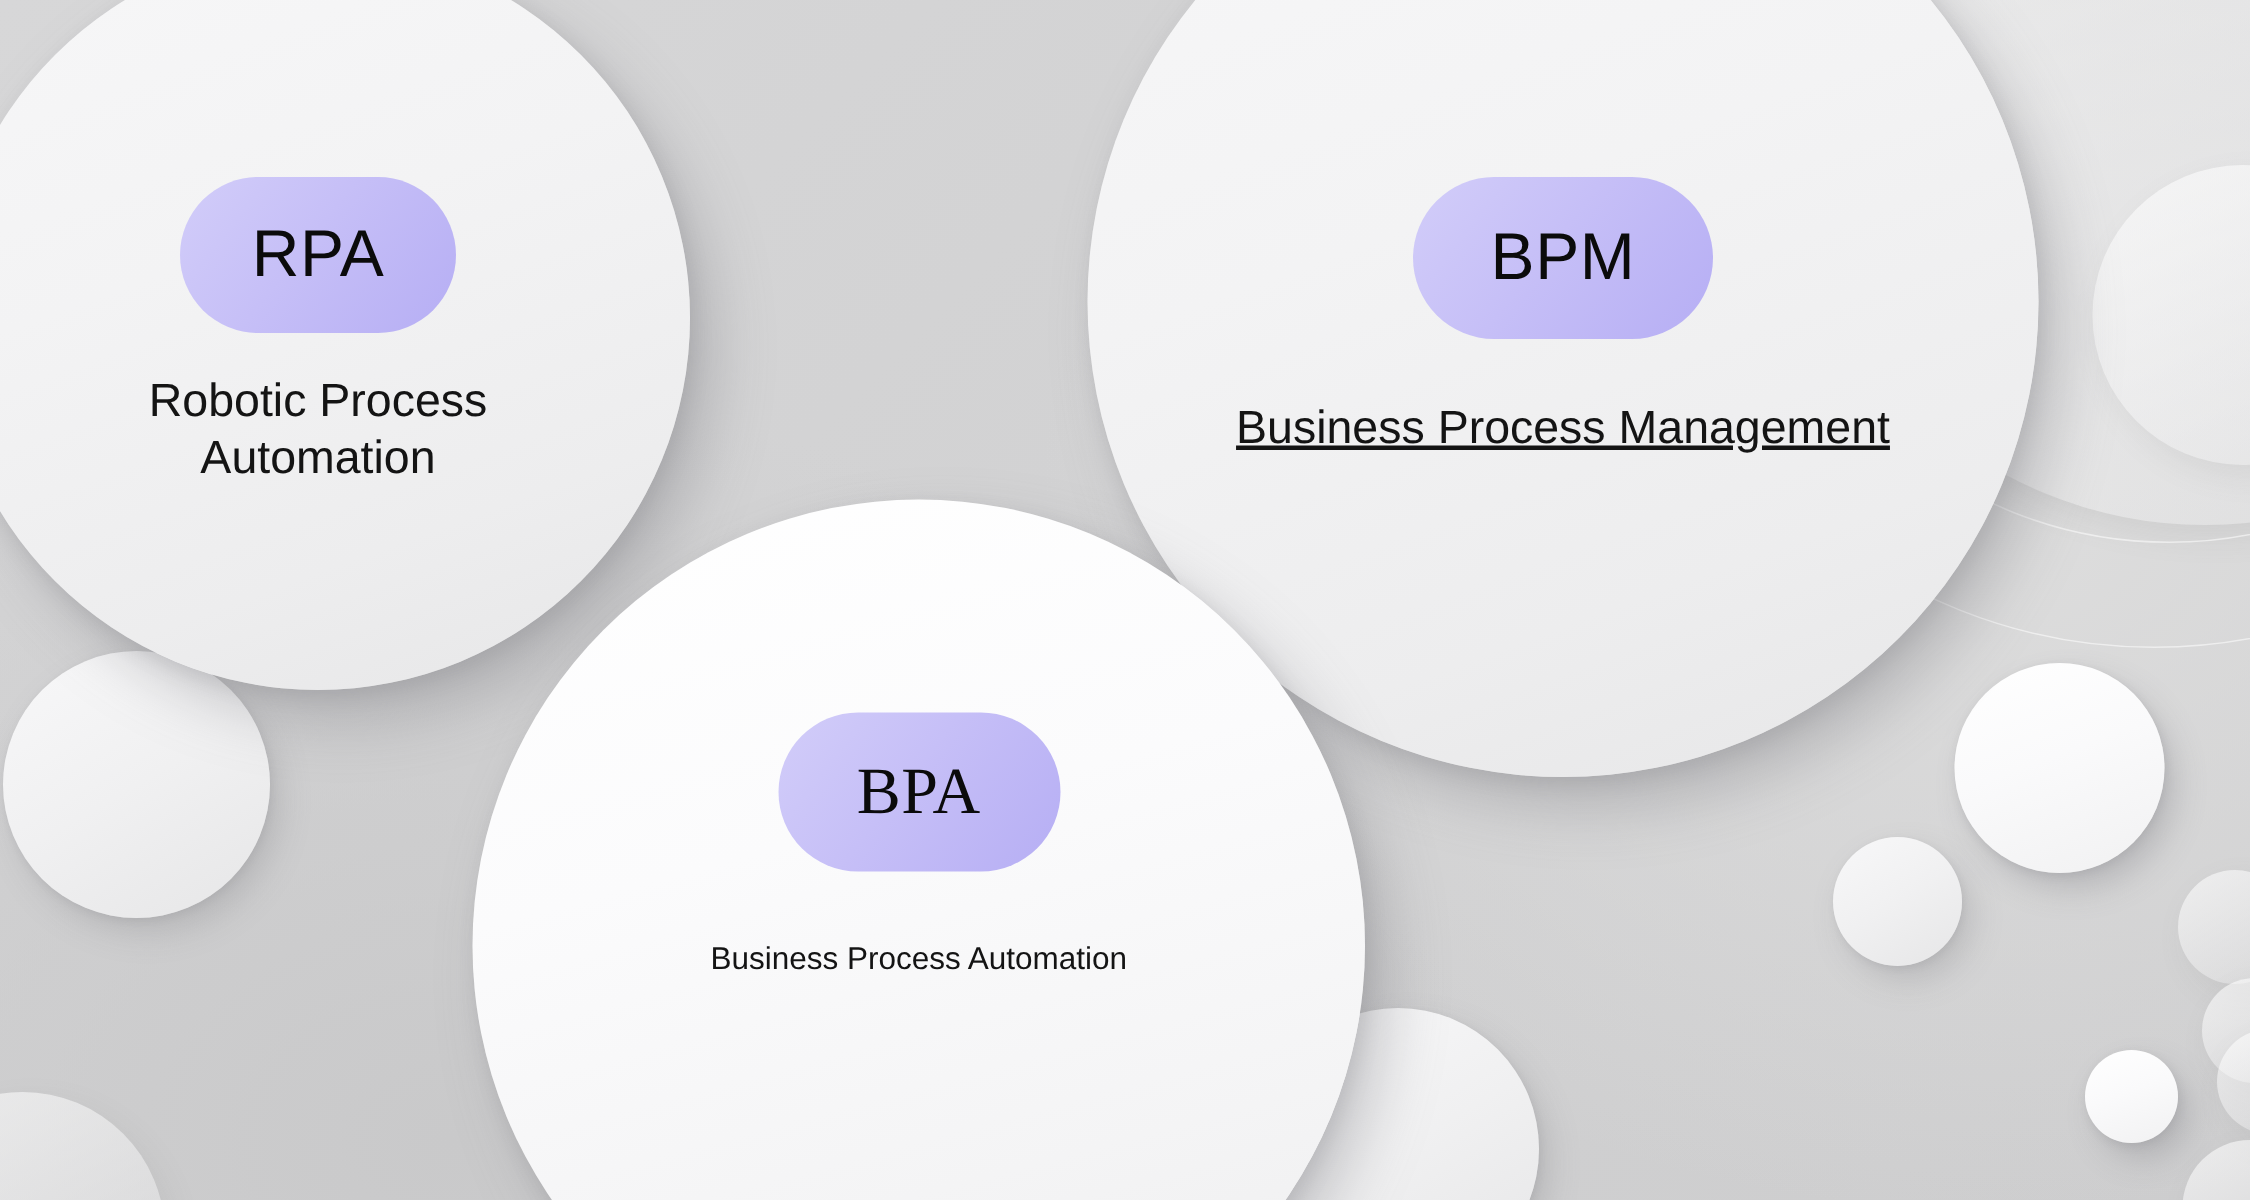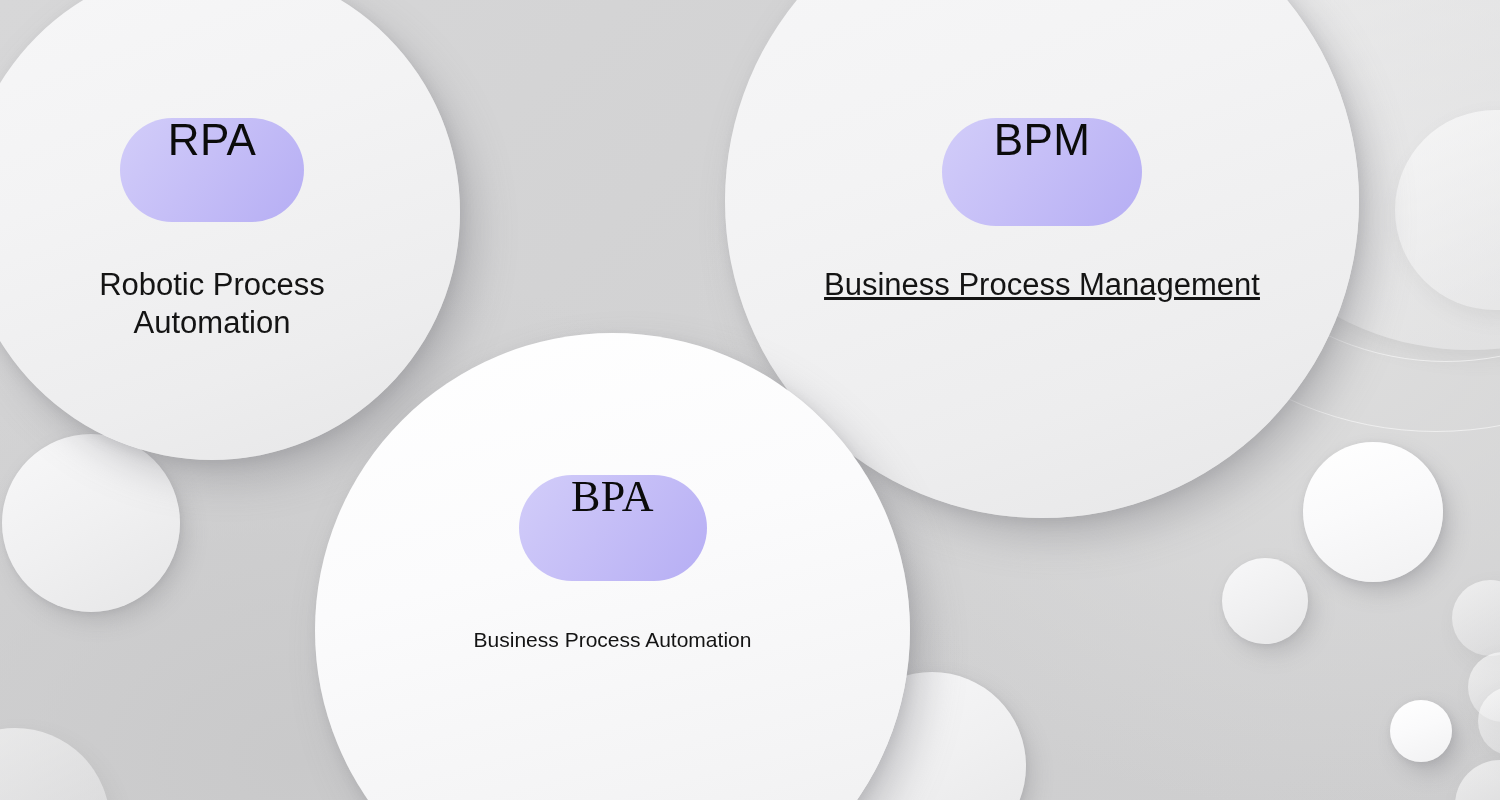--- a/index.html
+++ b/index.html
@@ -78,20 +78,21 @@
     box-shadow:
       16px 20px 38px rgba(118,118,124,0.34),
       3px 5px 12px rgba(118,118,124,0.18);
   }
   .concept.top { background: linear-gradient(160deg, #f7f7f8 0%, #f3f3f4 40%, #ededee 75%, #e6e6e7 100%); }
   .concept.mid { background: linear-gradient(165deg, #ffffff 0%, #fbfbfc 38%, #f4f4f5 72%, #ededee 100%); }
 
   .pill {
     border-radius: 999px;
     display: flex;
+    align-items: center;
     justify-content: center;
     background: linear-gradient(128deg, #d2cdf9 0%, #c6bff7 45%, #b6aef4 100%);
     color: #0a0a0a;
     letter-spacing: 0.4px;
   }
 
   .acronym {
     font-weight: 400;
     line-height: 1;
     color: #0b0b0b;
@@ -105,21 +106,21 @@
   }
 
   
   #circle-rpa {
     left: -36px; top: -36px;
     width: 496px; height: 496px;
     padding-top: 0;
   }
   #circle-rpa .pill { width: 184px; height: 104px; margin-top: 154px; }
   #circle-rpa .acronym { font-size: 44px; }
-  #circle-rpa .fullname { font-size: 31px; margin-top: 44px; text-align: center; }
+  #circle-rpa .fullname { font-size: 31px; margin-top: 26px; text-align: center; }
 
   #circle-bpm {
     left: 725px; top: -116px;
     width: 634px; height: 634px;
   }
   #circle-bpm .pill { width: 200px; height: 108px; margin-top: 234px; }
   #circle-bpm .acronym { font-size: 44px; }
   #circle-bpm .fullname { font-size: 31px; margin-top: 40px; text-decoration: underline; }
 
   #circle-bpa {

